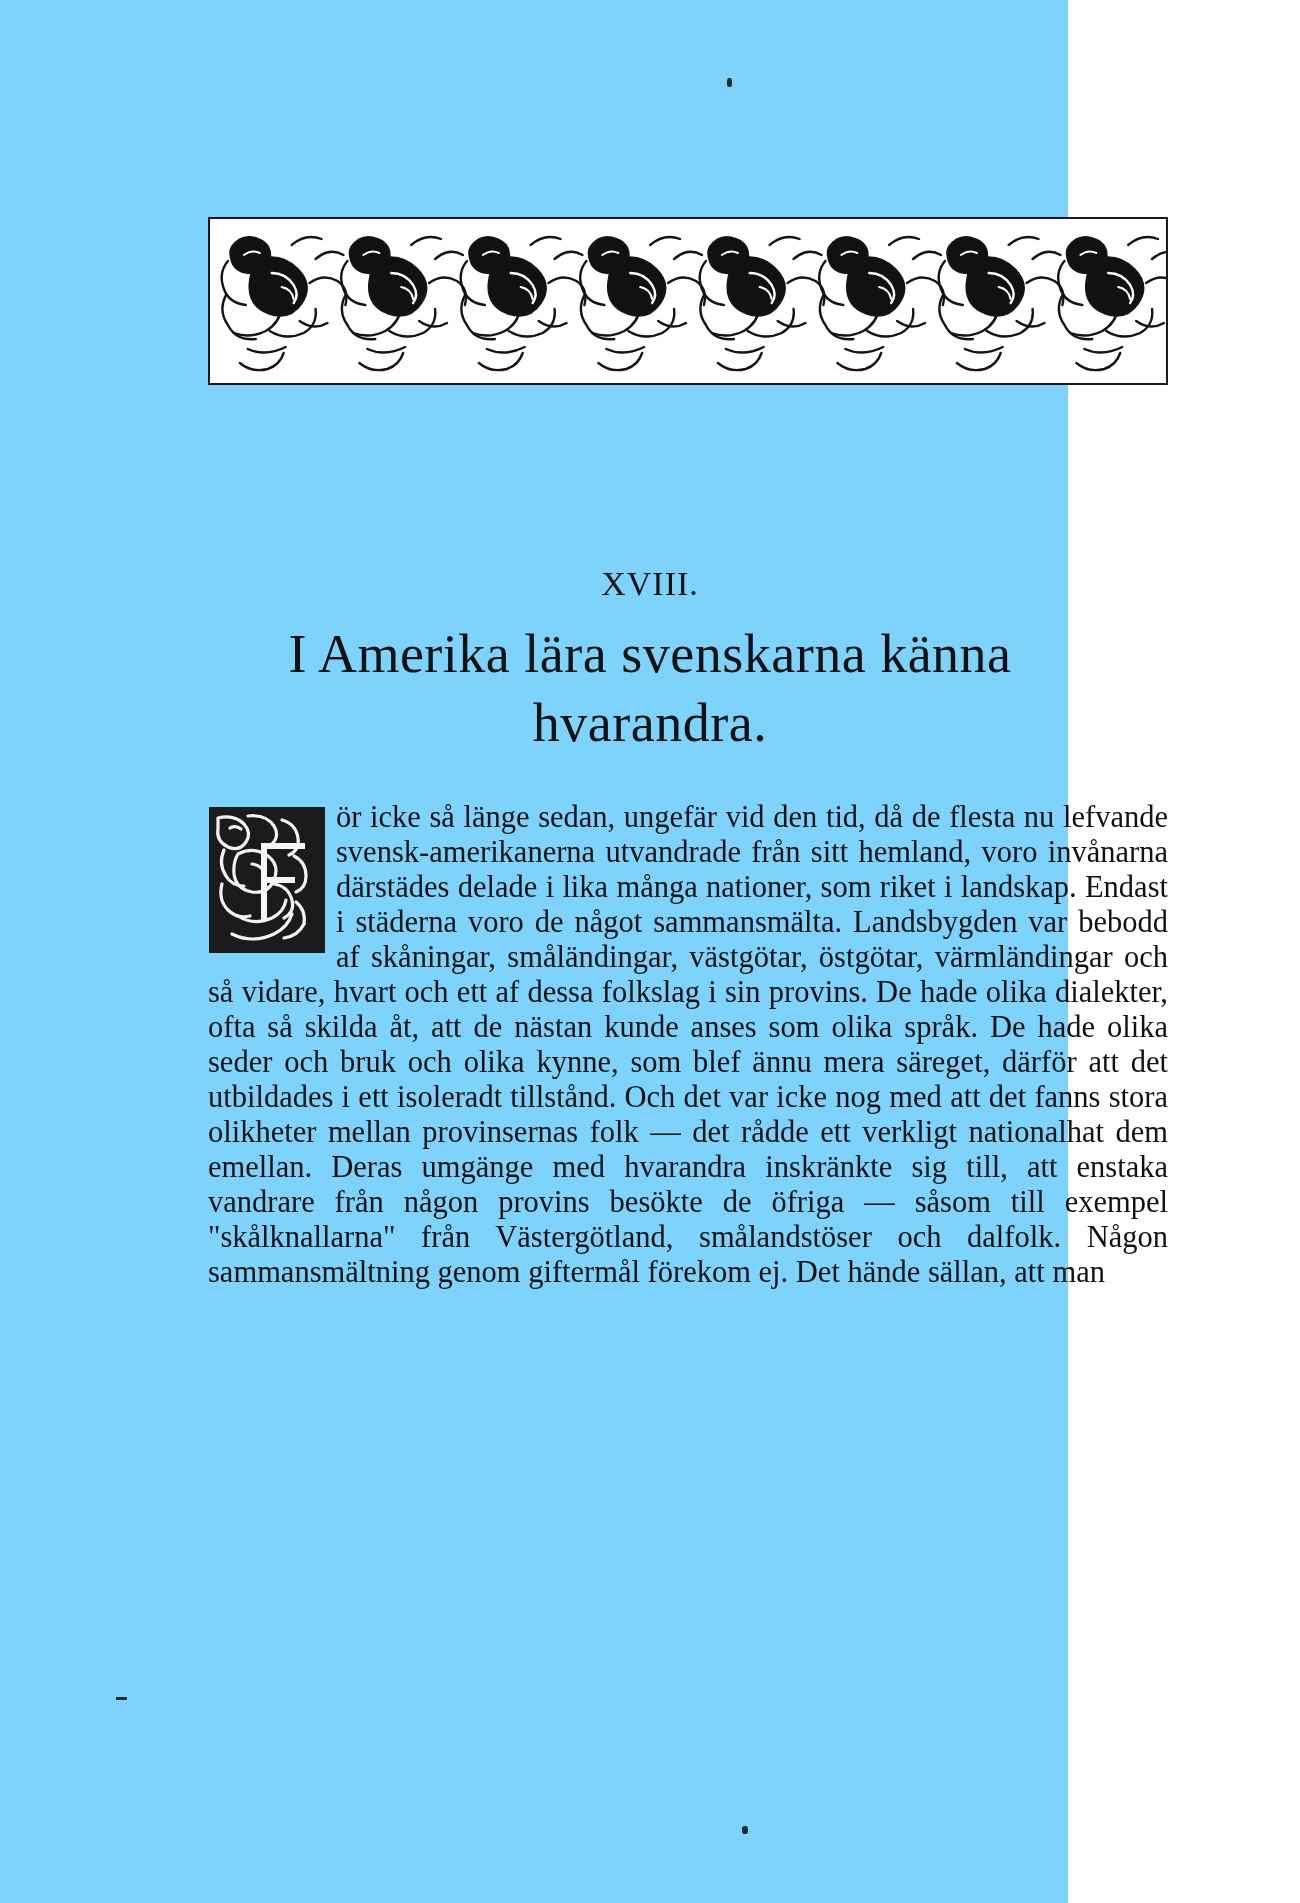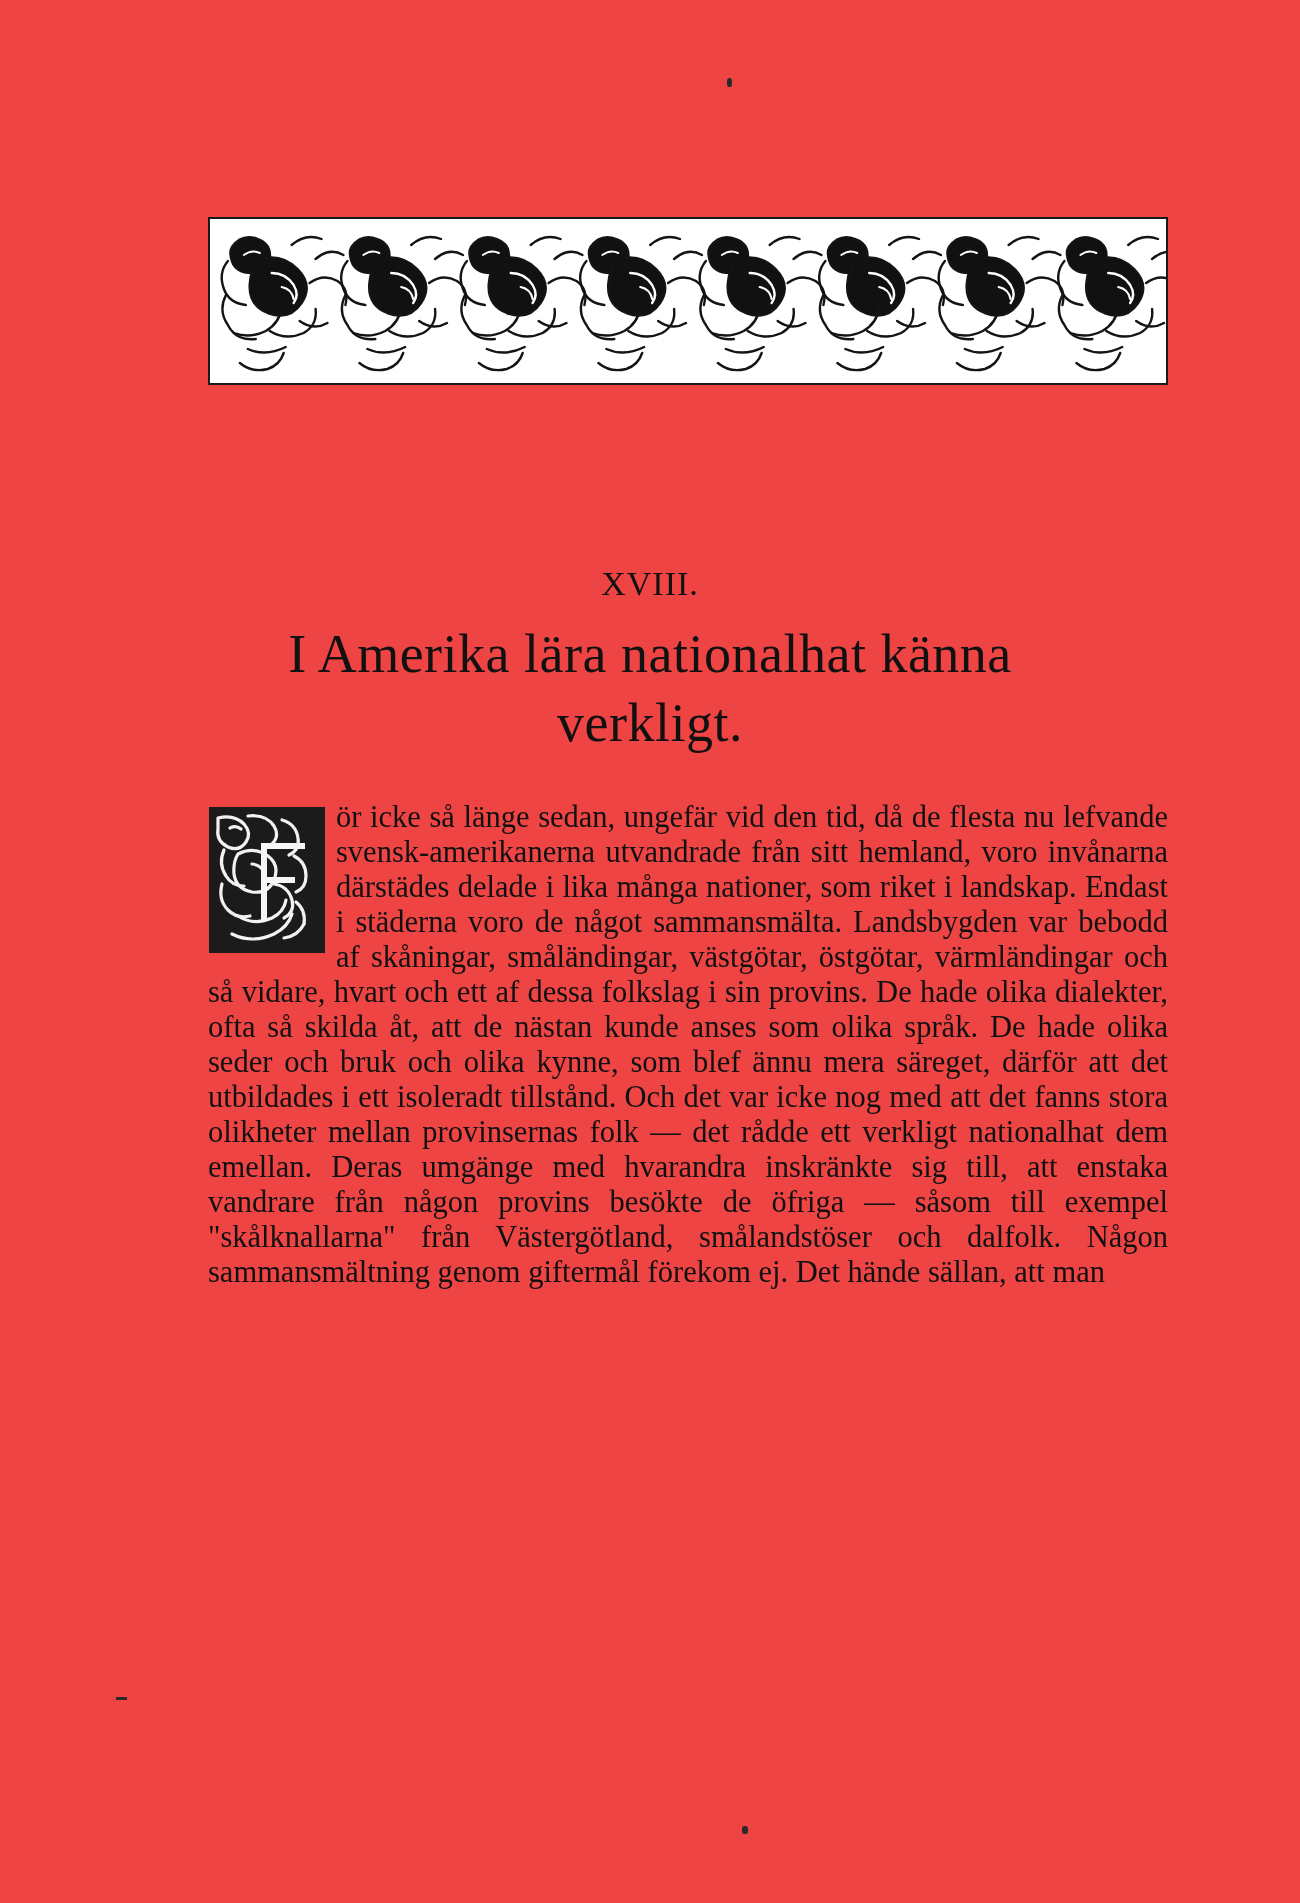--- a/index.html
+++ b/index.html
@@ -12,23 +12,23 @@
     height: 1903px;
     position: relative;
     font-family: "Liberation Serif", serif;
     color: #111111;
     overflow: hidden;
   }
 
   .page {
     position: absolute;
     top: 0; left: 0;
-    width: 1300px;
+    width: 1068px;
     height: 1903px;
-    background: #ef4444;
+    background: #7dd3fc;
   }
 
   
   .speck {
     position: absolute;
     background: #2a2a2a;
   }
   .speck-top {
     left: 727px;
     top: 78px;
@@ -285,22 +285,22 @@
           <path d="M78 20 q14 -12 30 -6"></path>
           <path d="M26 138 q12 10 28 6 q12 -4 16 -16"></path>
         </g>
       </g>
     </svg>
   </div>
 
   <div class="chapter-number">XVIII.</div>
 
   <h1 class="chapter-title">
-    <span>I Amerika lära nationalhat känna</span><br>
-    <span>verkligt.</span>
+    <span>I Amerika lära svenskarna känna</span><br>
+    <span>hvarandra.</span>
   </h1>
 
   <div class="body-text">
 
     <div class="dropcap">
       <svg viewBox="0 0 118 148" xmlns="http://www.w3.org/2000/svg">
         <rect x="1" y="1" width="116" height="146" fill="#1b1b1b"></rect>
         <g fill="none" stroke="#f2f2f2" stroke-width="3.2" stroke-linecap="round" stroke-linejoin="round">
 
           <path d="M10 12 q16 -4 26 6 q8 9 2 18 q-7 10 -18 5 q-12 -6 -10 -18z"></path>

